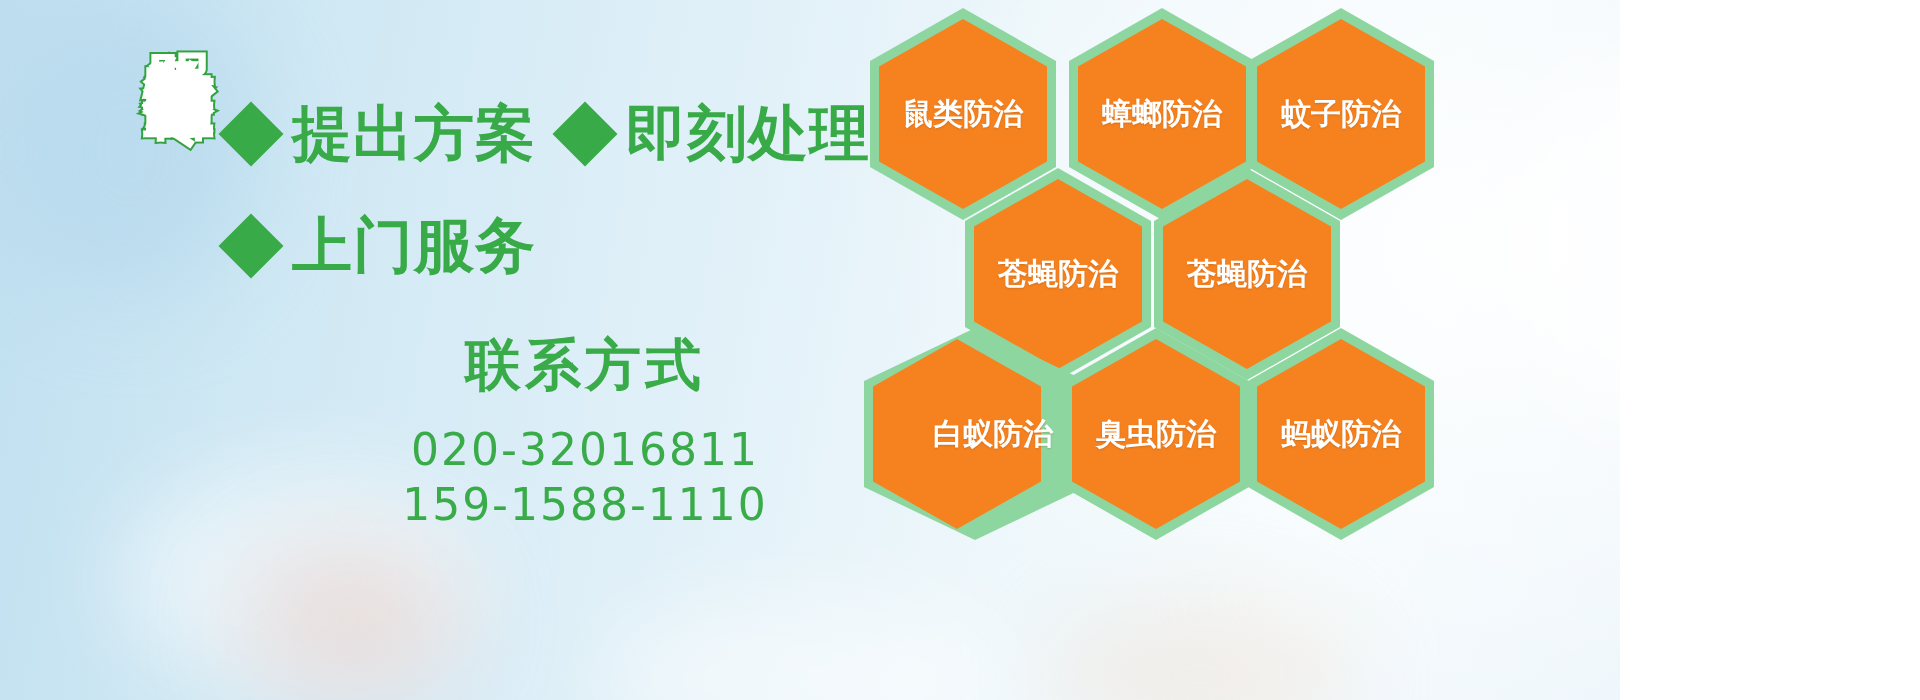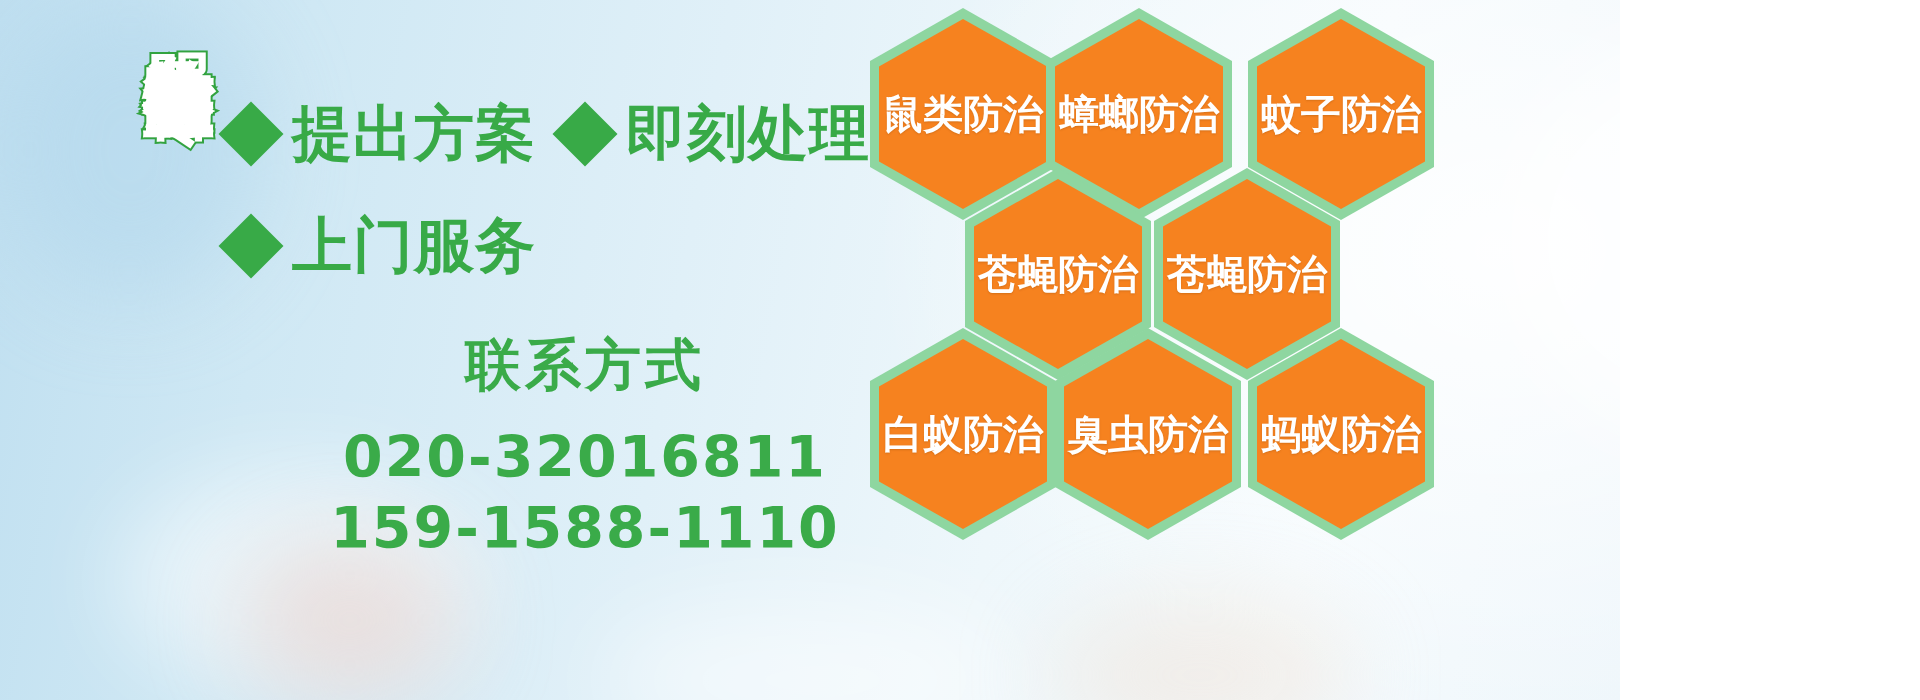--- a/index.html
+++ b/index.html
@@ -93,22 +93,22 @@
     text-align: center;
   }
   .contact-title {
     font-size: 56px;
     font-weight: 700;
     color: #3aab49;
     letter-spacing: 4px;
     margin-bottom: 18px;
   }
   .contact-phone {
-    font-size: 57px;
-    font-weight: 700;
+    font-size: 44px;
+    font-weight: 400;
     color: #3aab49;
     letter-spacing: 2px;
     line-height: 1.25;
   }
 
   
   .honeycomb {
     position: absolute;
     left: 860px;
     top: 0px;
@@ -133,21 +133,21 @@
     width: 168px;
     height: 190px;
     background: #f6821f;
     -webkit-clip-path: polygon(50% 0%, 100% 25%, 100% 75%, 50% 100%, 0% 75%, 0% 25%);
     clip-path: polygon(50% 0%, 100% 25%, 100% 75%, 50% 100%, 0% 75%, 0% 25%);
   }
   .hex-label {
     position: relative;
     z-index: 2;
     color: #ffffff;
-    font-size: 40px;
+    font-size: 30px;
     font-weight: 700;
     letter-spacing: 0px;
     white-space: nowrap;
     text-shadow: 0 1px 2px rgba(120,60,0,0.25);
   }
 </style>
 </head>
 <body>
 
 <div class="banner">
@@ -188,43 +188,43 @@
     <div class="contact-phone">020-32016811</div>
     <div class="contact-phone">159-1588-1110</div>
   </div>
 
   <div class="honeycomb">
 
     <div class="hex" style="left:10px;  top:8px;">
       <div class="hex-inner"></div>
       <span class="hex-label">鼠类防治</span>
     </div>
-    <div class="hex" style="left:186px; top:8px;">
+    <div class="hex" style="left:209px; top:8px;">
       <div class="hex-inner"></div>
       <span class="hex-label">蟑螂防治</span>
     </div>
     <div class="hex" style="left:388px; top:8px;">
       <div class="hex-inner"></div>
       <span class="hex-label">蚊子防治</span>
     </div>
 
     <div class="hex" style="left:105px; top:168px;">
       <div class="hex-inner"></div>
       <span class="hex-label">苍蝇防治</span>
     </div>
     <div class="hex" style="left:294px; top:168px;">
       <div class="hex-inner"></div>
       <span class="hex-label">苍蝇防治</span>
     </div>
 
-    <div class="hex" style="left:10px;  top:328px;">
+    <div class="hex" style="left:4px;  top:328px;padding-left:36px;">
       <div class="hex-inner"></div>
       <span class="hex-label">白蚁防治</span>
     </div>
-    <div class="hex" style="left:195px; top:328px;">
+    <div class="hex" style="left:203px; top:328px;">
       <div class="hex-inner"></div>
       <span class="hex-label">臭虫防治</span>
     </div>
     <div class="hex" style="left:388px; top:328px;align-items:center;">
       <div class="hex-inner"></div>
       <span class="hex-label">蚂蚁防治</span>
     </div>
 
   </div>
 

